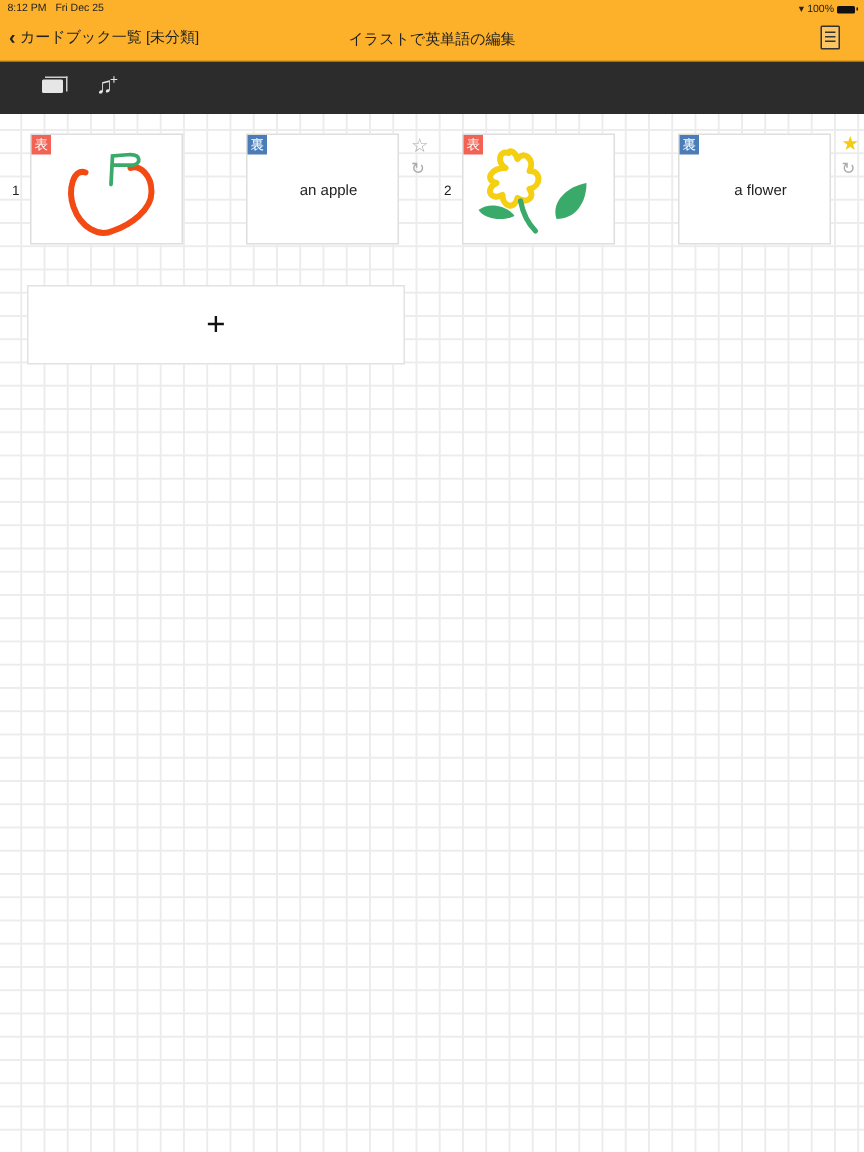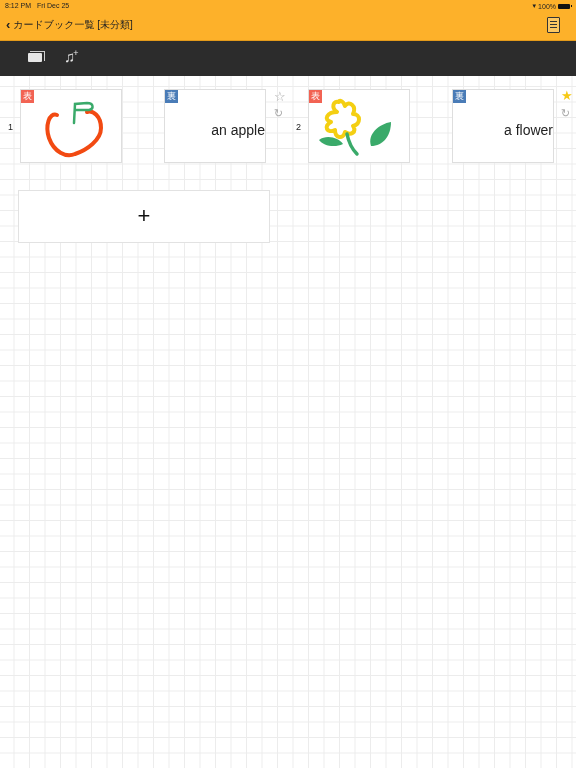--- a/index.html
+++ b/index.html
@@ -35,41 +35,42 @@
       linear-gradient(#ececec 1px, transparent 1px),
       linear-gradient(90deg, #ececec 1px, transparent 1px);
     background-size:15.5px 15.5px;
     background-position:-2px 10px;
   }
   .row-num { position:absolute; font-size:9px; color:#222; }
   .card { position:absolute; width:102px; height:74px; background:#fff; border:1px solid #dedede; box-sizing:border-box; cursor:pointer; }
   .badge { position:absolute; left:0; top:0; width:13px; height:13px; color:#fff; font-size:9px; text-align:center; line-height:13px; }
   .badge.front { background:#f26353; }
   .badge.back { background:#4a7cb7; }
-  .card-text { position:absolute; left:8px; right:0; top:32px; text-align:right; font-size:14px; color:#222; }
+  .card-text { position:absolute; left:8px; right:0; top:32px; text-align:center; font-size:10px; color:#222; }
   .side-icon { position:absolute; font-size:13px; line-height:13px; color:#aaa; cursor:pointer; }
   .star-on { color:#f6c915; }
   .add-card { position:absolute; left:18px; top:114px; width:252px; height:53px; background:#fff; border:1px solid #e2e2e2; box-sizing:border-box; cursor:pointer; }
   .add-card span { position:absolute; left:0; right:0; top:12px; text-align:center; font-size:22px; color:#111; }
   svg { position:absolute; }
 </style>
 </head>
 <body>
 
 <div class="header">
   <span class="status-time"><span>8:12 PM</span>&nbsp;&nbsp; <span>Fri Dec 25</span></span>
   <span class="status-right">
     <span>▾</span>
     <span>100%</span>
     <span class="battery"></span>
   </span>
   <div class="back-btn">
     <span class="back-chevron">‹</span>
     <span>カードブック一覧 [未分類]</span>
   </div>
+  <div class="title">イラストで英単語の編集</div>
   <div class="doc-btn">
     <i style="top:3px"></i>
       <i style="top:6px"></i>
       <i style="top:9px"></i>
   </div>
 </div>
 
 <div class="toolbar">
   <div class="tb-cards"></div>
   <div class="tb-music">♫<sup>+</sup></div>

